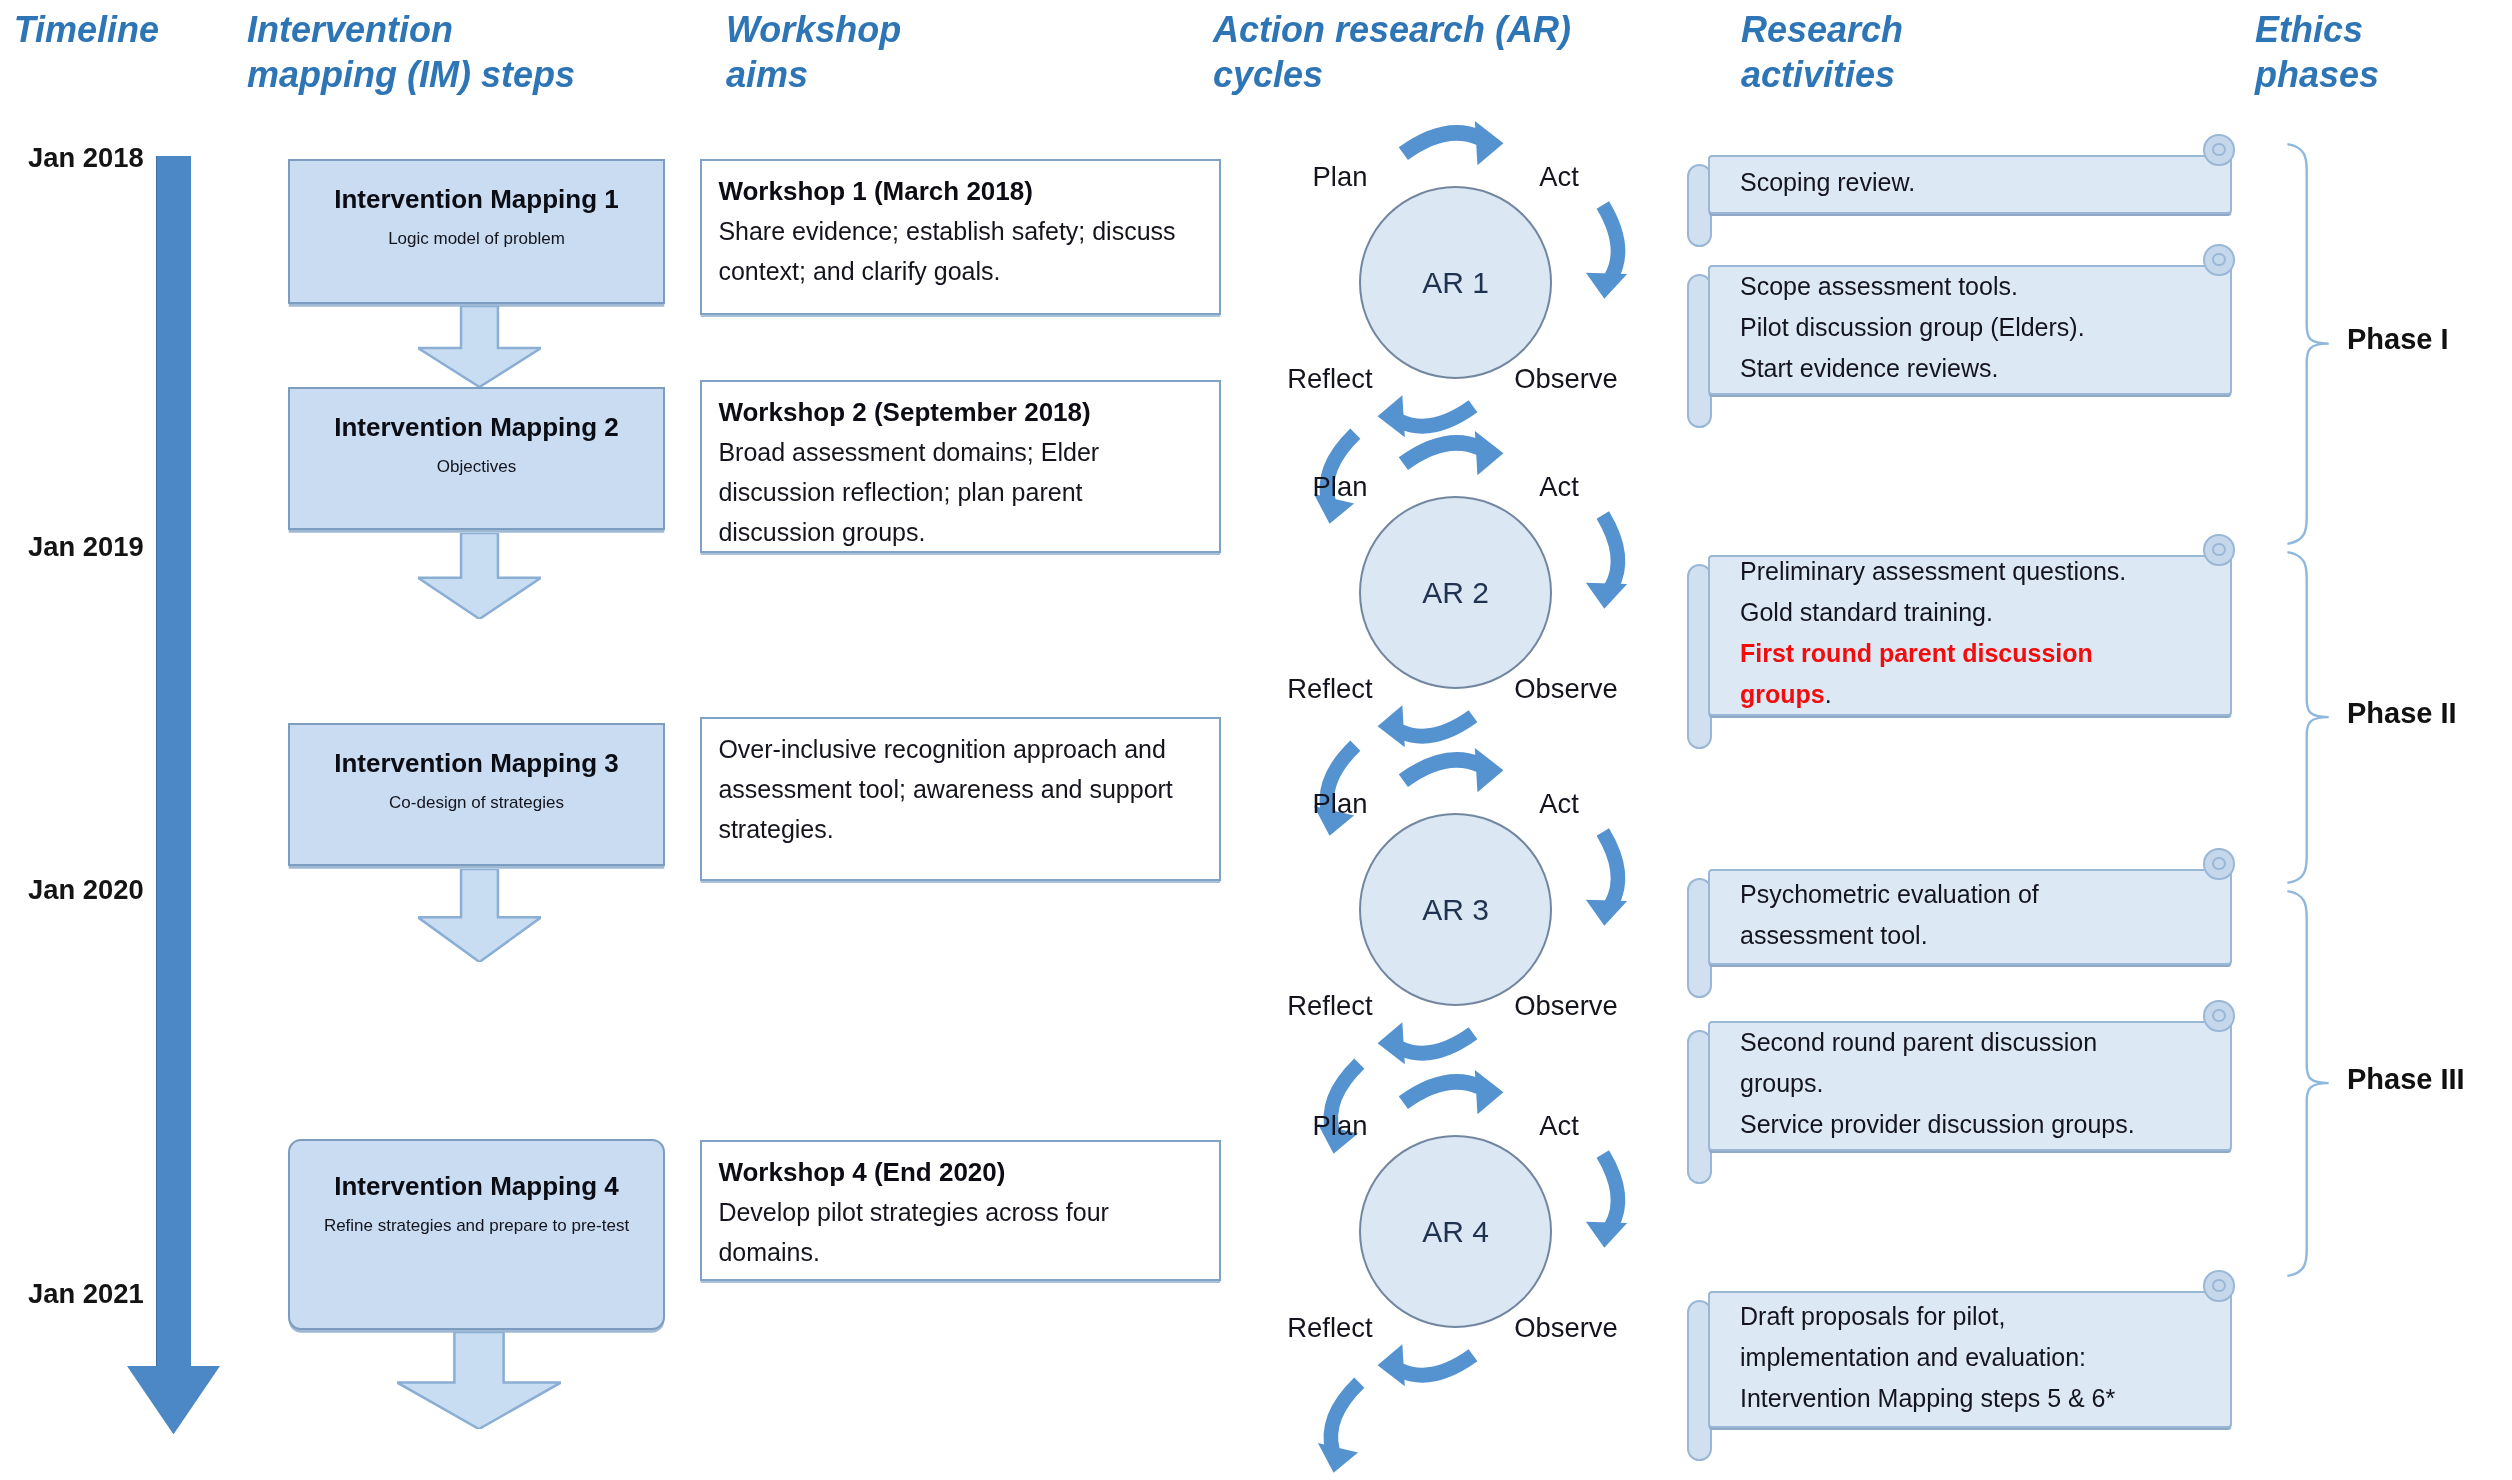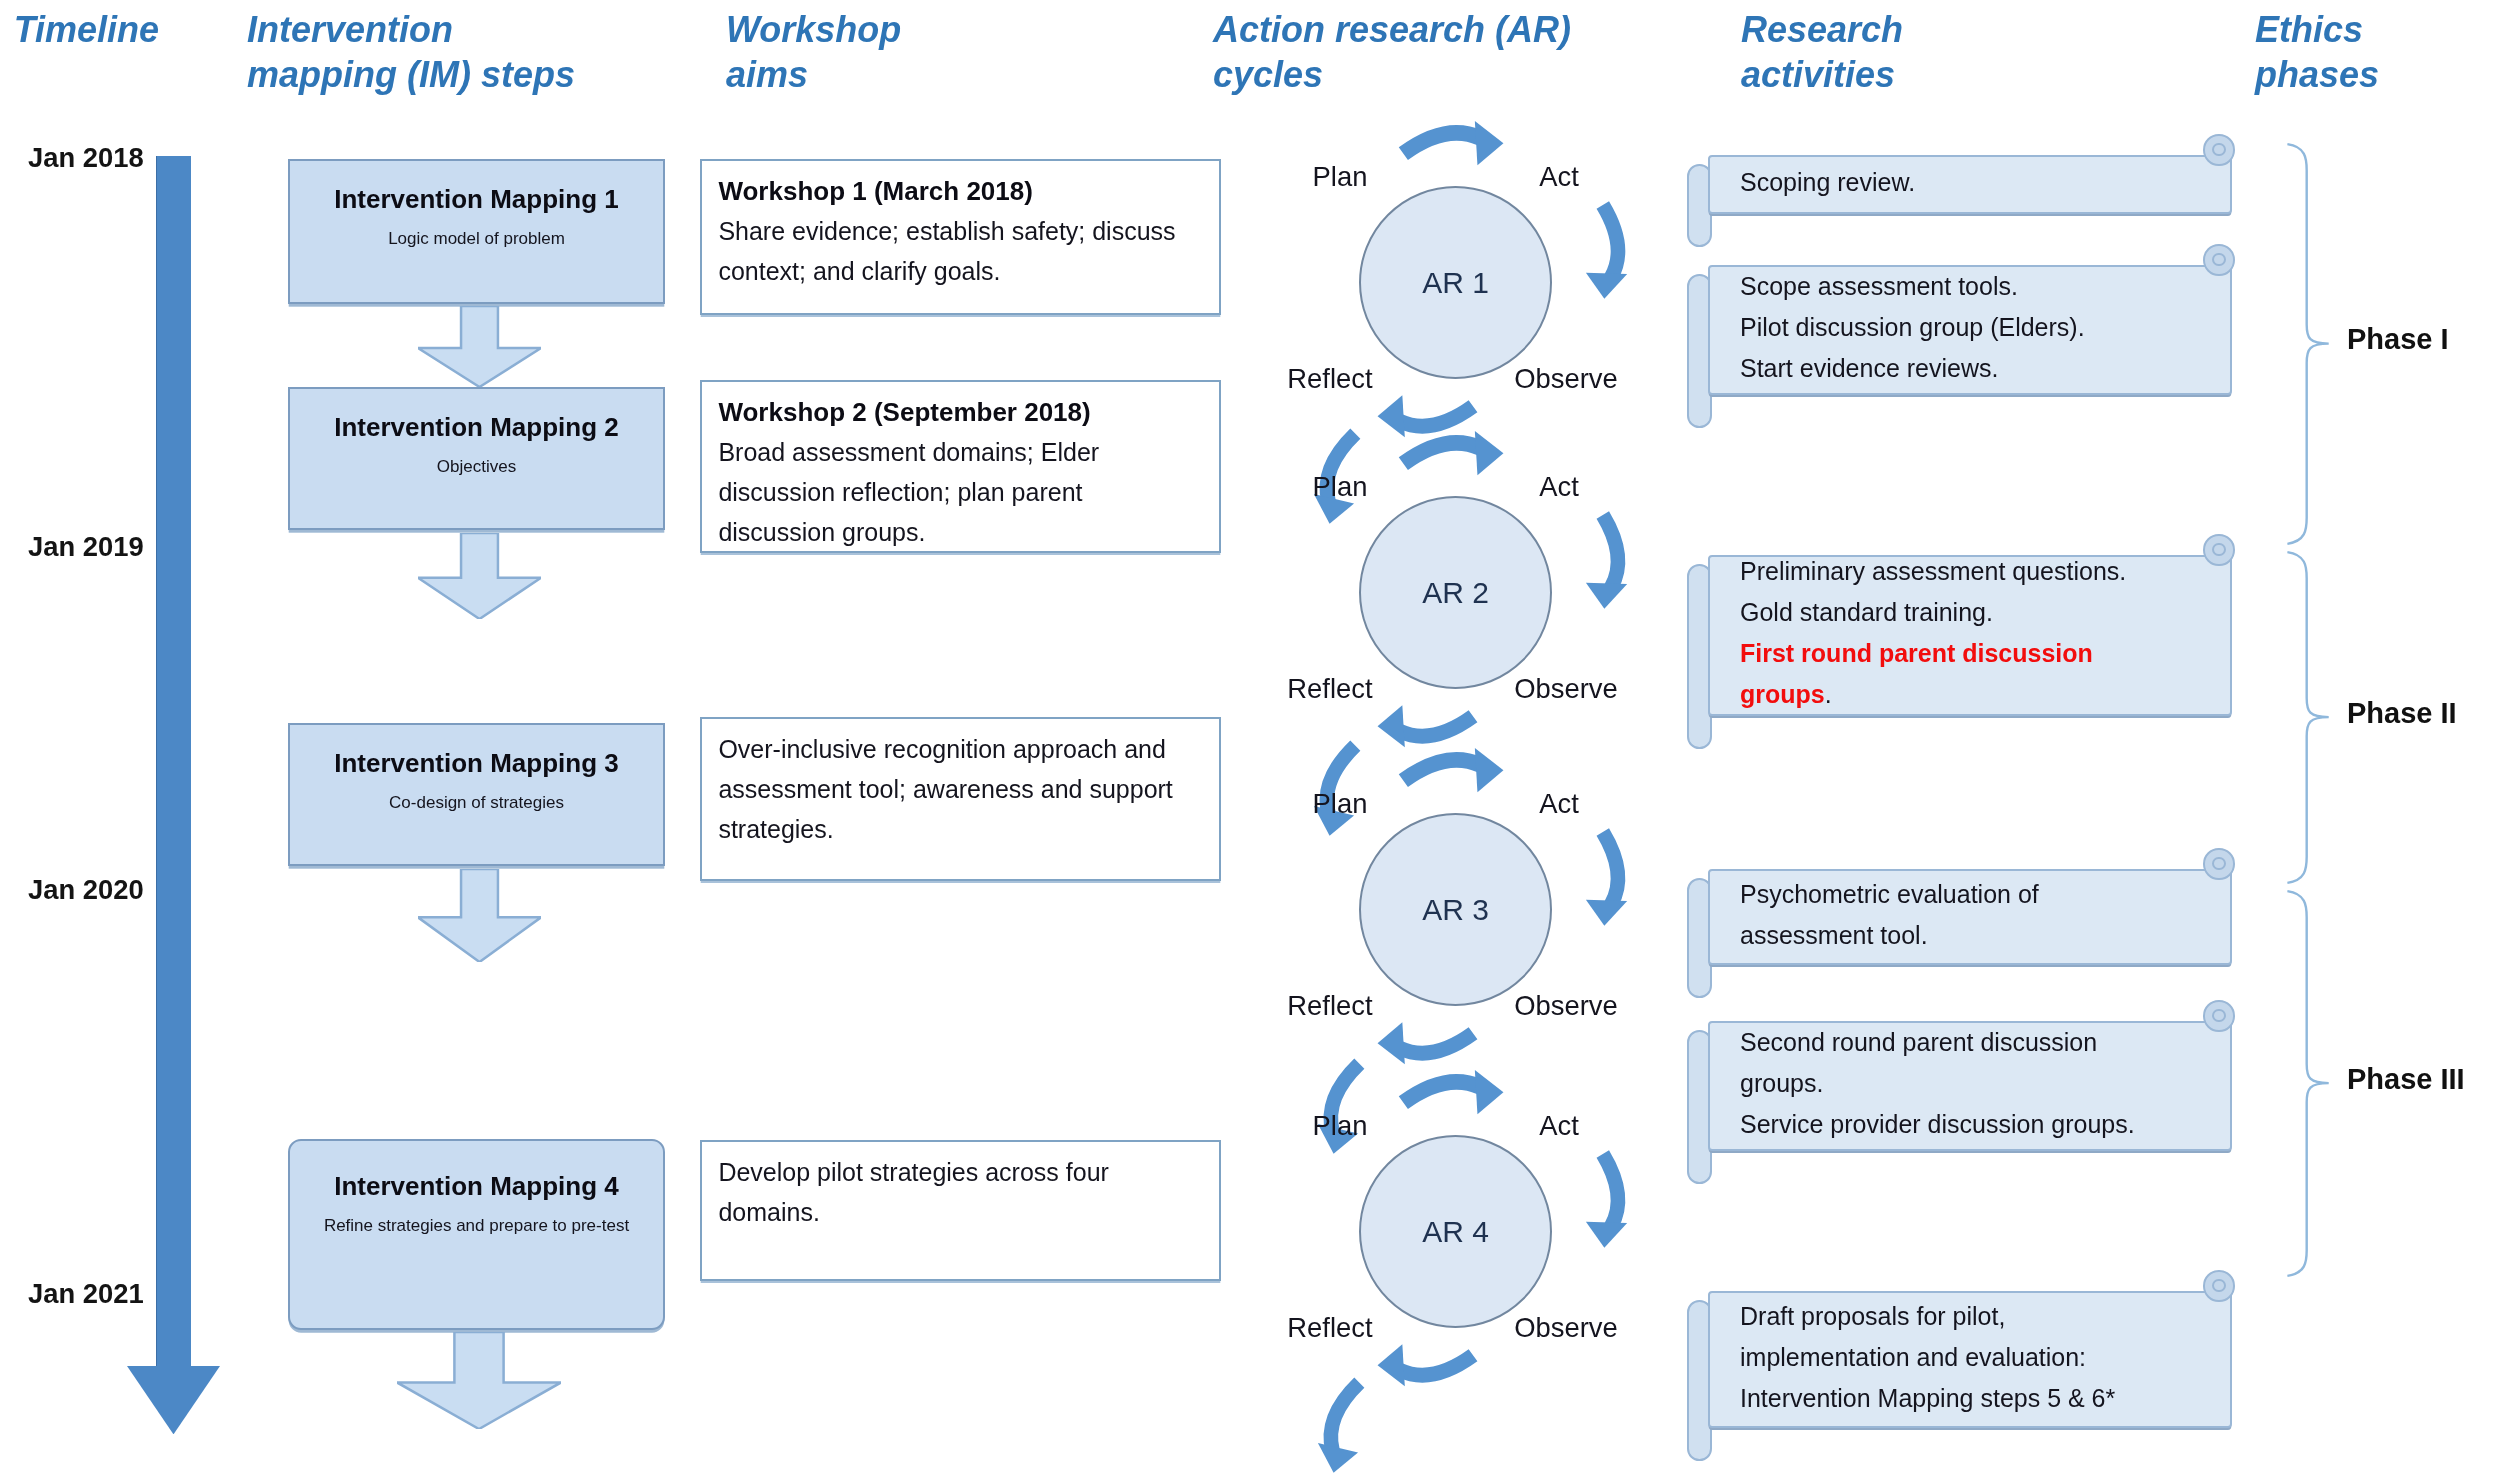--- a/index.html
+++ b/index.html
@@ -135,20 +135,21 @@
     <div class="ws-body">Share evidence; establish safety; discuss context; and clarify goals.</div>
   </div>
   <div class="ws-box" style="left:700px;top:380px;height:173px;">
     <div class="ws-title">Workshop 2 (September 2018)</div>
     <div class="ws-body">Broad assessment domains; Elder discussion reflection; plan parent discussion groups.</div>
   </div>
   <div class="ws-box" style="left:700px;top:717px;height:164px;">
     <div class="ws-body">Over-inclusive recognition approach and assessment tool; awareness and support strategies.</div>
   </div>
   <div class="ws-box" style="left:700px;top:1140px;height:141px;">
+    <div class="ws-title">Workshop 4 (End 2020)</div>
     <div class="ws-body">Develop pilot strategies across four domains.</div>
   </div>
 
   <div class="cycle" style="left:1234px;top:120px;">
     <div class="arc-arrow" style="left:154px;top:-8.2px;width:123px;height:65px;">
       <svg viewBox="0 0 170 100">
           <path d="M14,64 Q80,16 132,40" fill="none" stroke="#5593D0" stroke-width="24"></path>
           <polygon points="124,14 168,48 128,82" fill="#5593D0"></polygon>
         </svg>
     </div>

